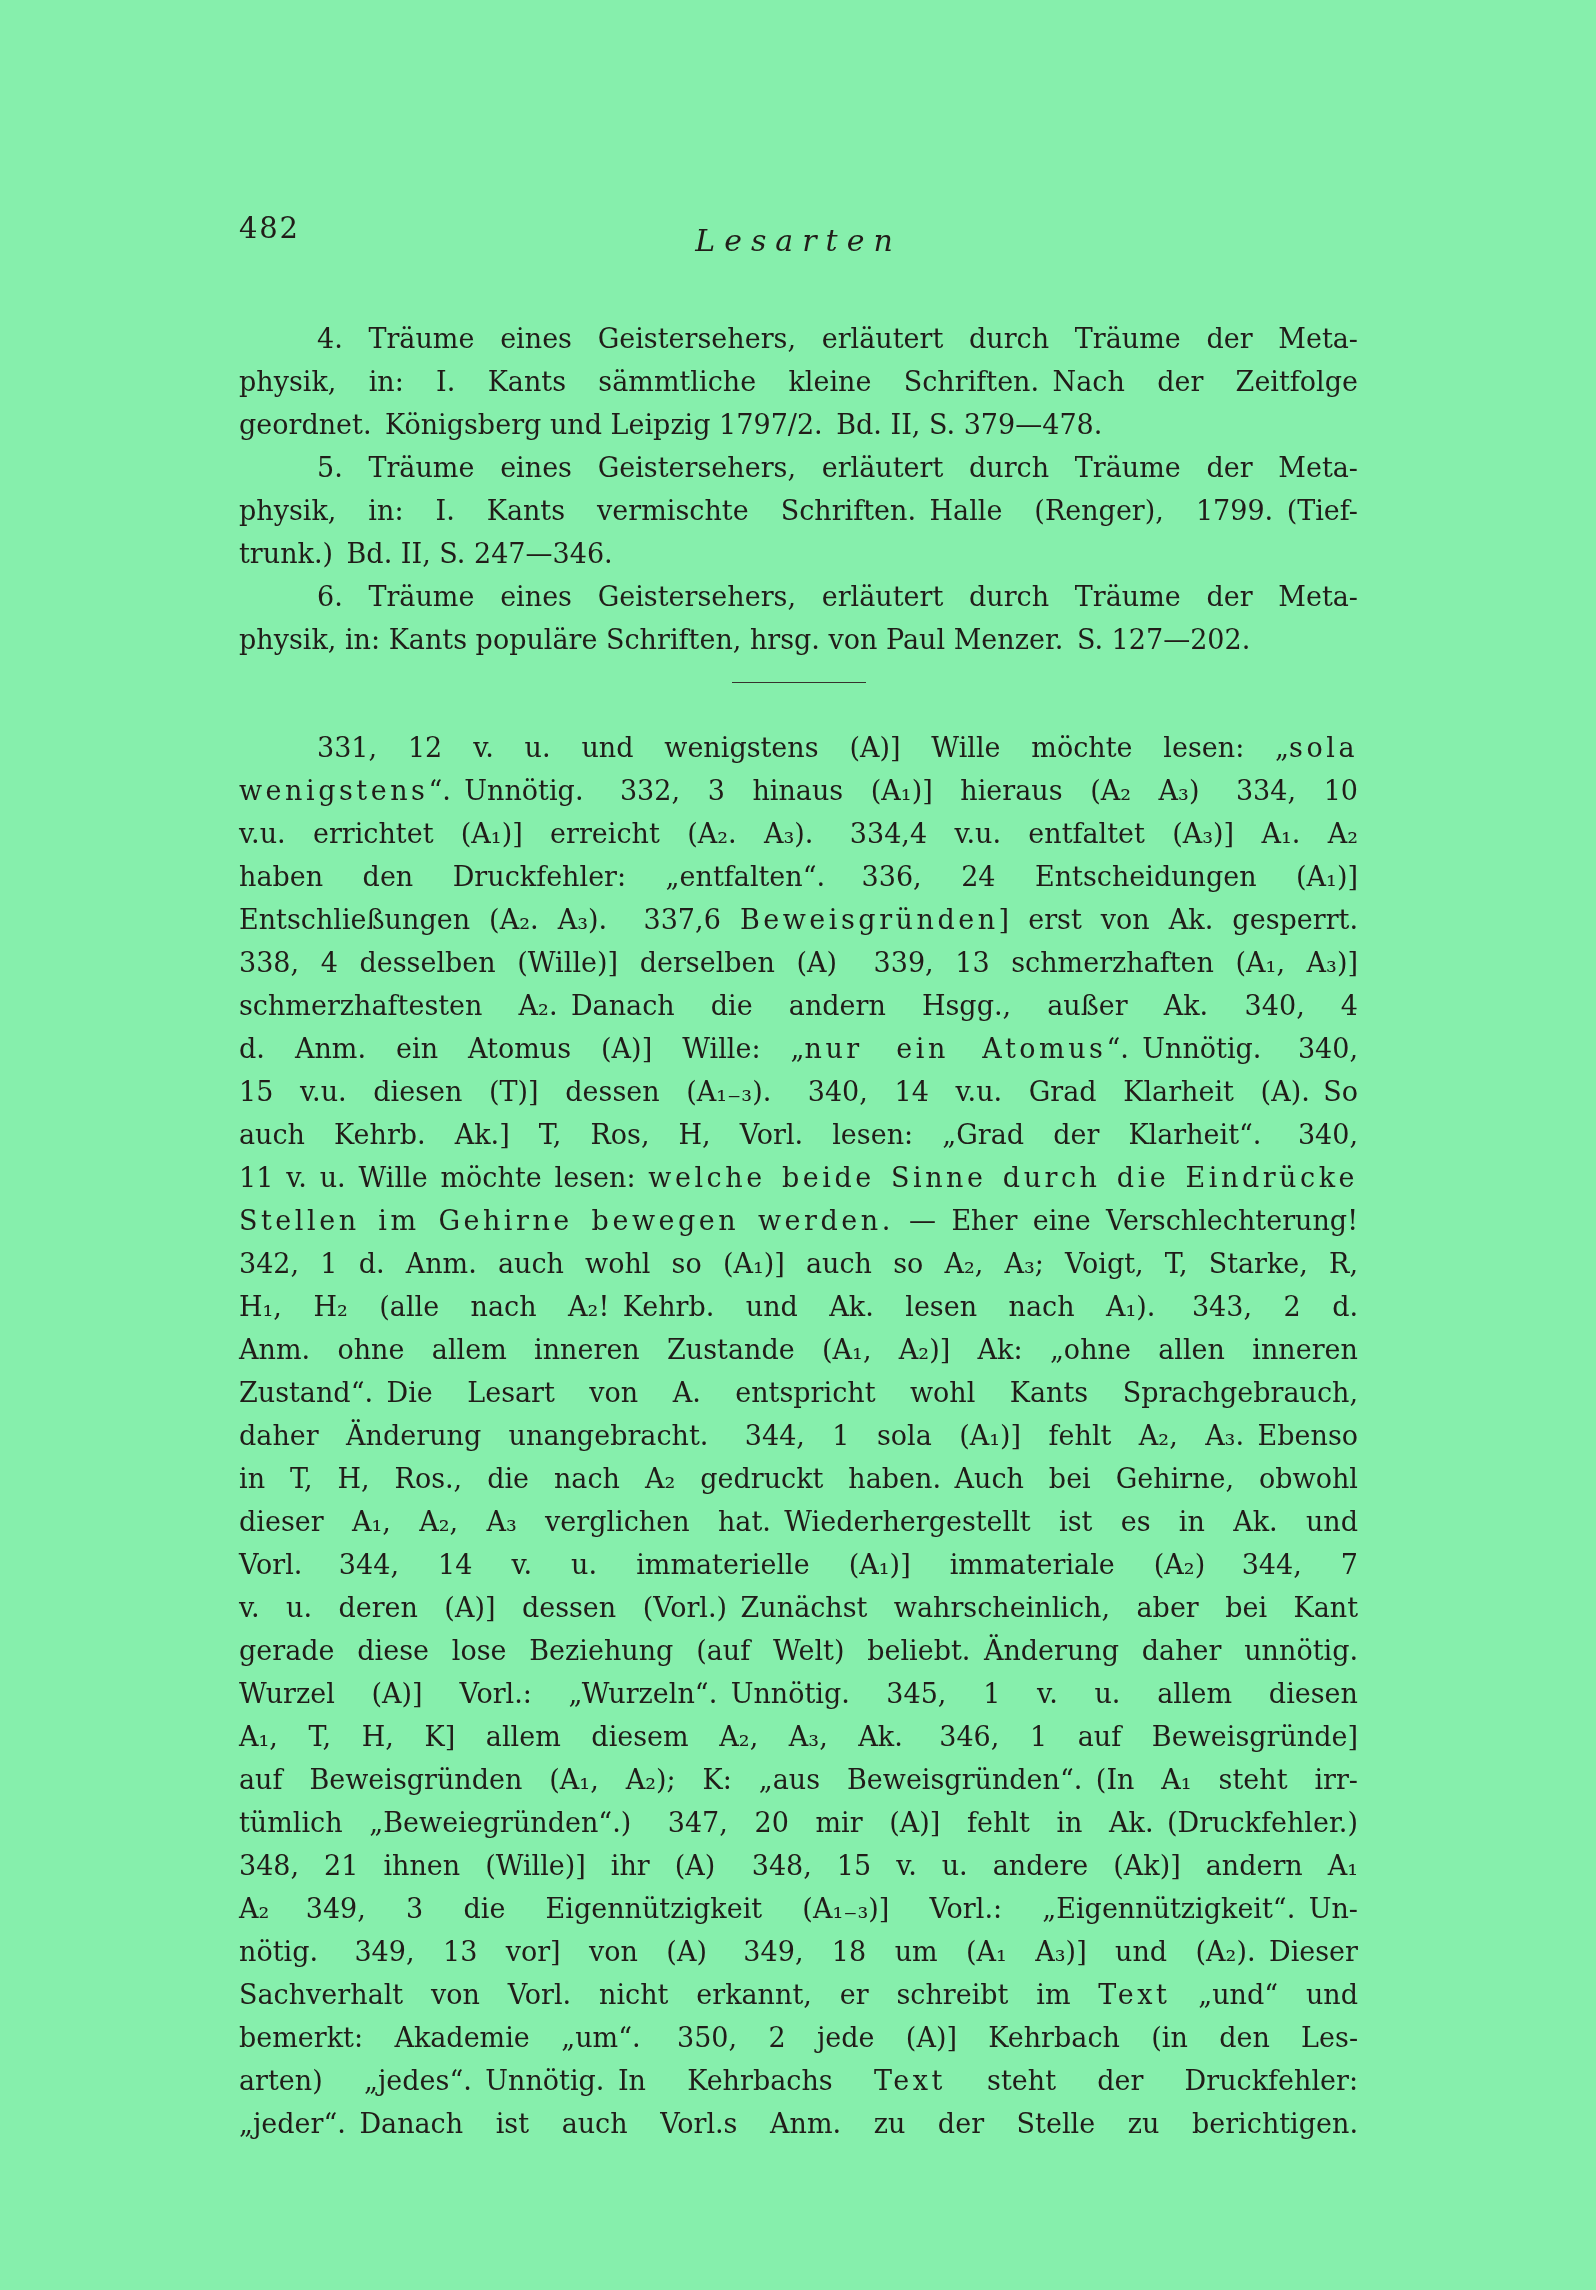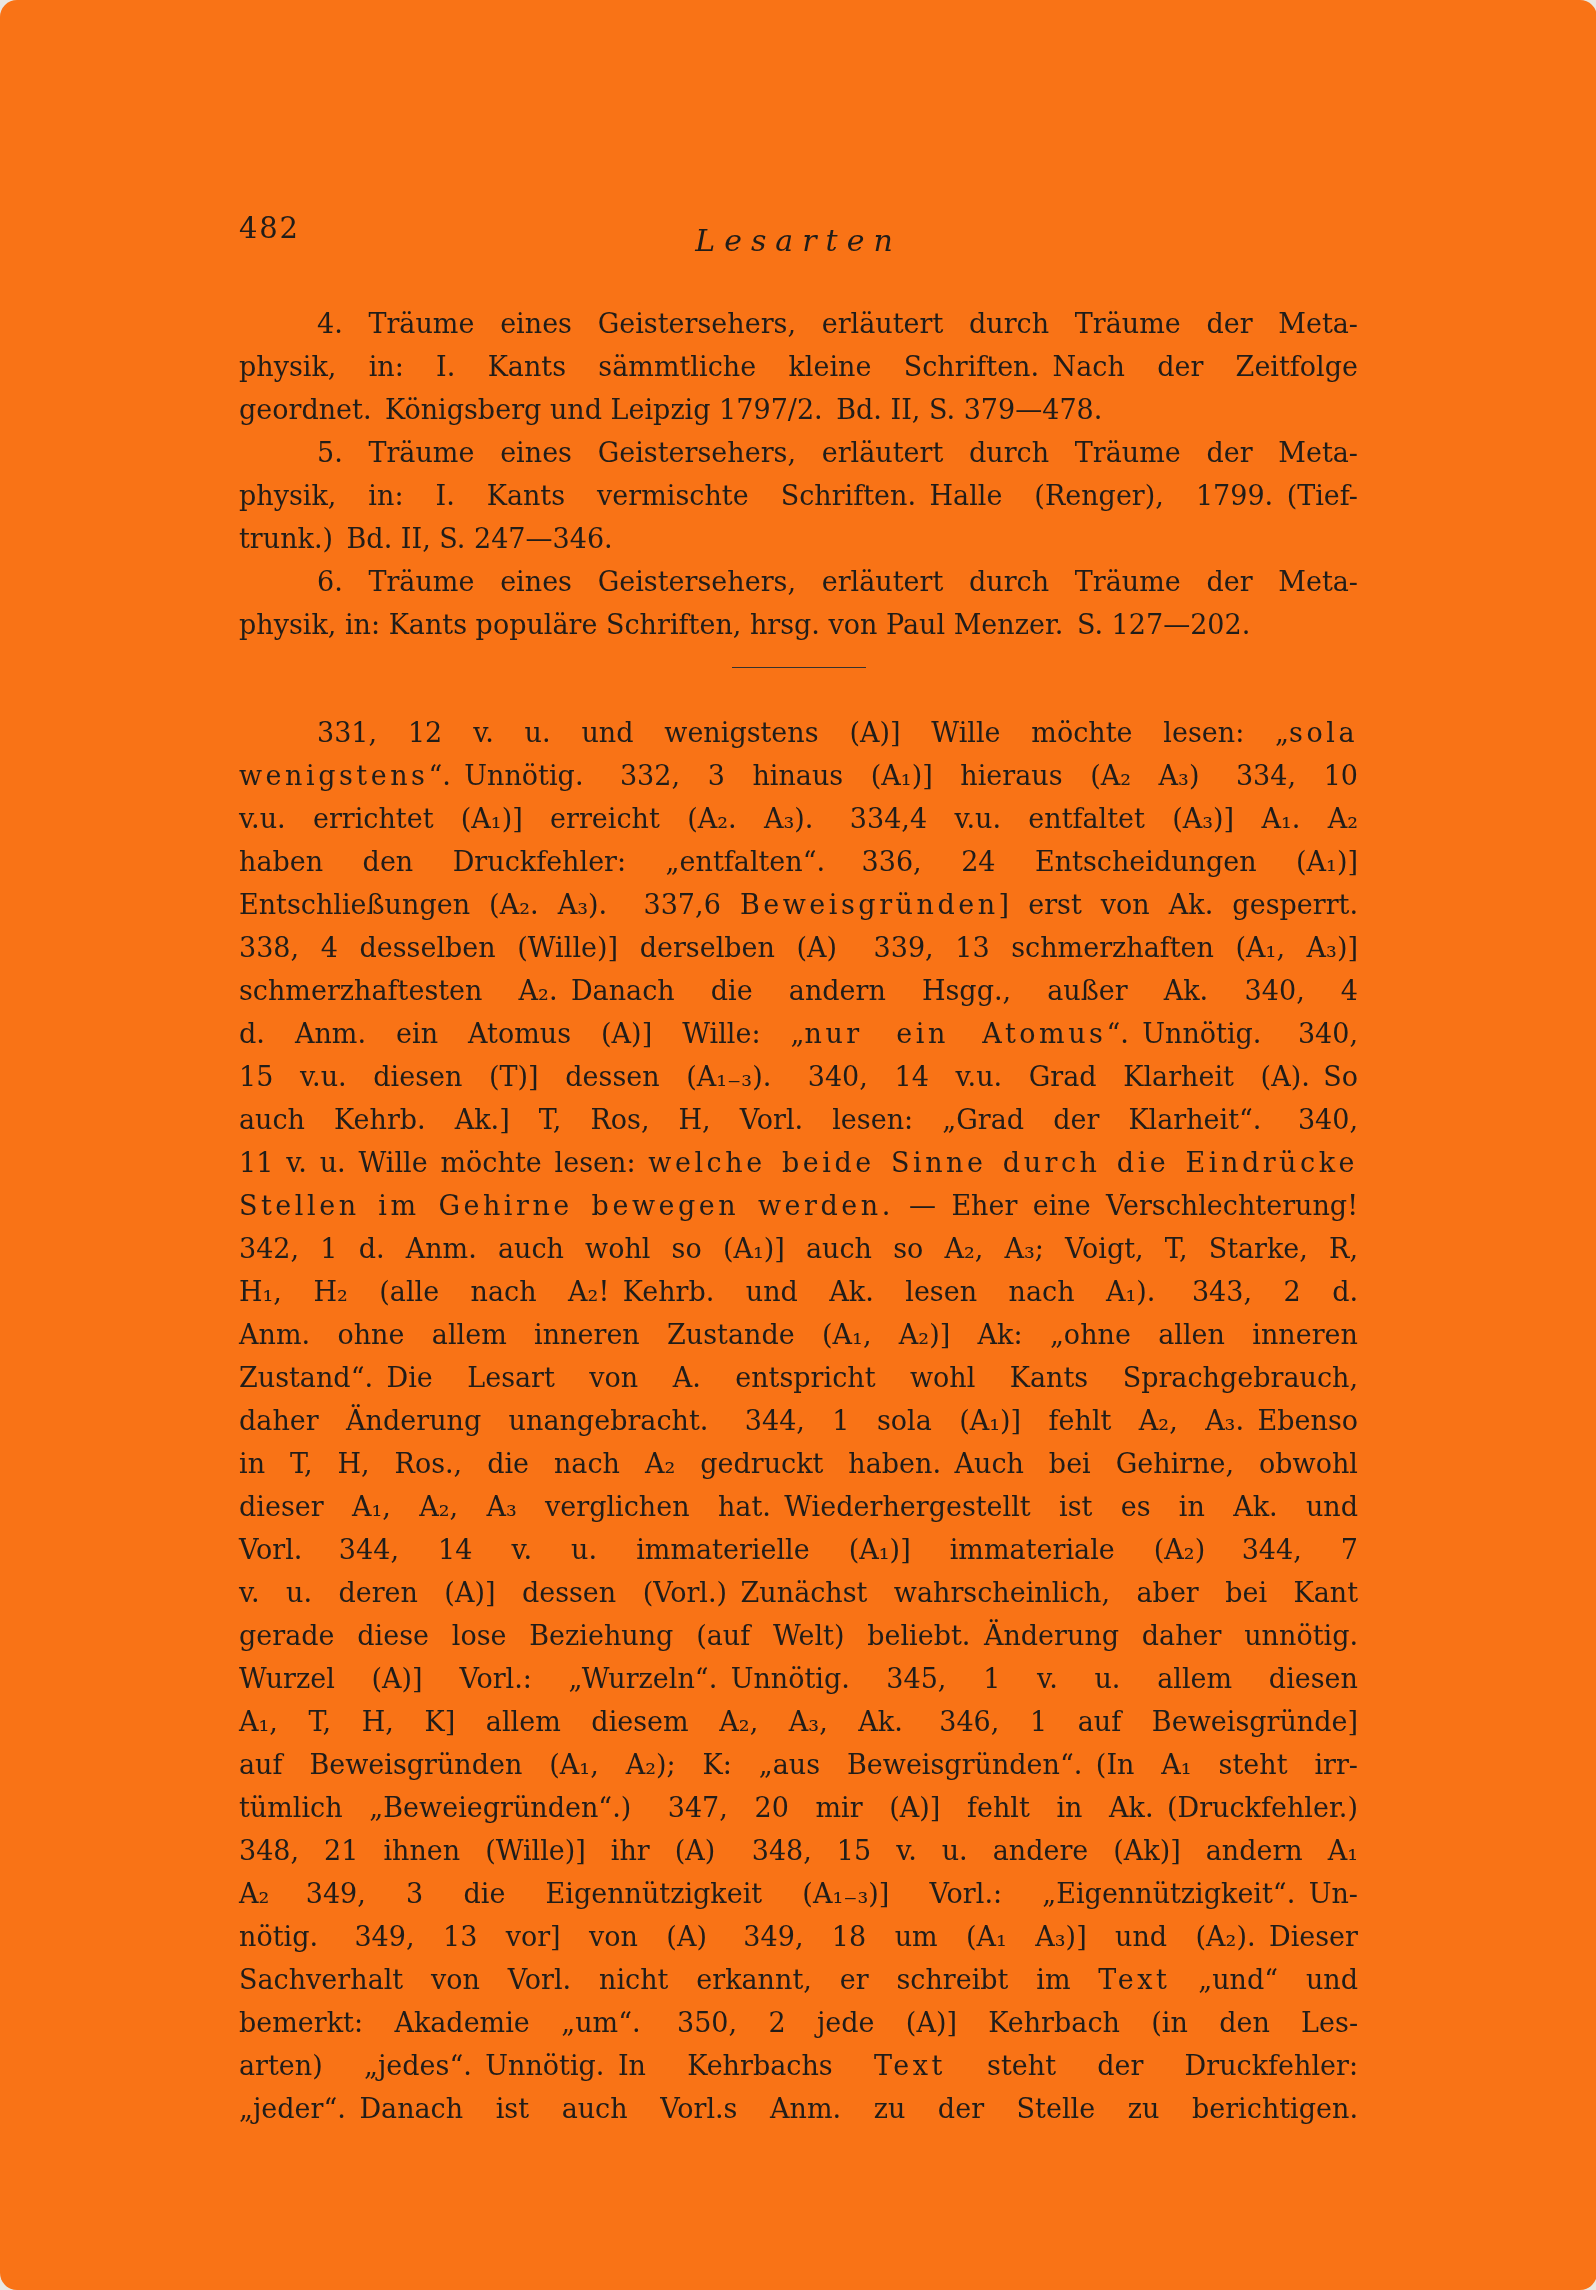--- a/index.html
+++ b/index.html
@@ -6,24 +6,23 @@
   html, body { margin: 0; padding: 0; }
   body {
     background: #e9e7e2;
     font-family: "DejaVu Serif", "Liberation Serif", serif;
   }
   .page {
     position: relative;
     width: 1597px;
     height: 2290px;
     margin: 0 auto;
-    background: #f97316;
+    background: #86efac;
     color: #211d19;
     overflow: hidden;
-    border-radius: 17px;
   }
   .content {
     width: 1119px;
     margin: 0 auto;
     padding-top: 208px;
   }
   .pagehead {
     position: relative;
     height: 41px;
     font-size: 29px;
@@ -39,21 +38,21 @@
     position: absolute;
     left: 50%;
     top: 0;
     transform: translateX(-50%);
     font-style: italic;
     letter-spacing: 0.30em;
     font-size: 30px;
     white-space: nowrap;
     margin-top: 12px;
   }
-  .bib { margin-top: 53px; }
+  .bib { margin-top: 68px; }
   .line {
     font-size: 27px;
     line-height: 43px;
     text-align: justify;
     text-align-last: justify;
   }
   .line.end { text-align-last: left; }
   .para .line:first-child { text-indent: 78px; }
   .sp { letter-spacing: 0.13em; }
   .gap { display: inline-block; width: 1.35em; }

